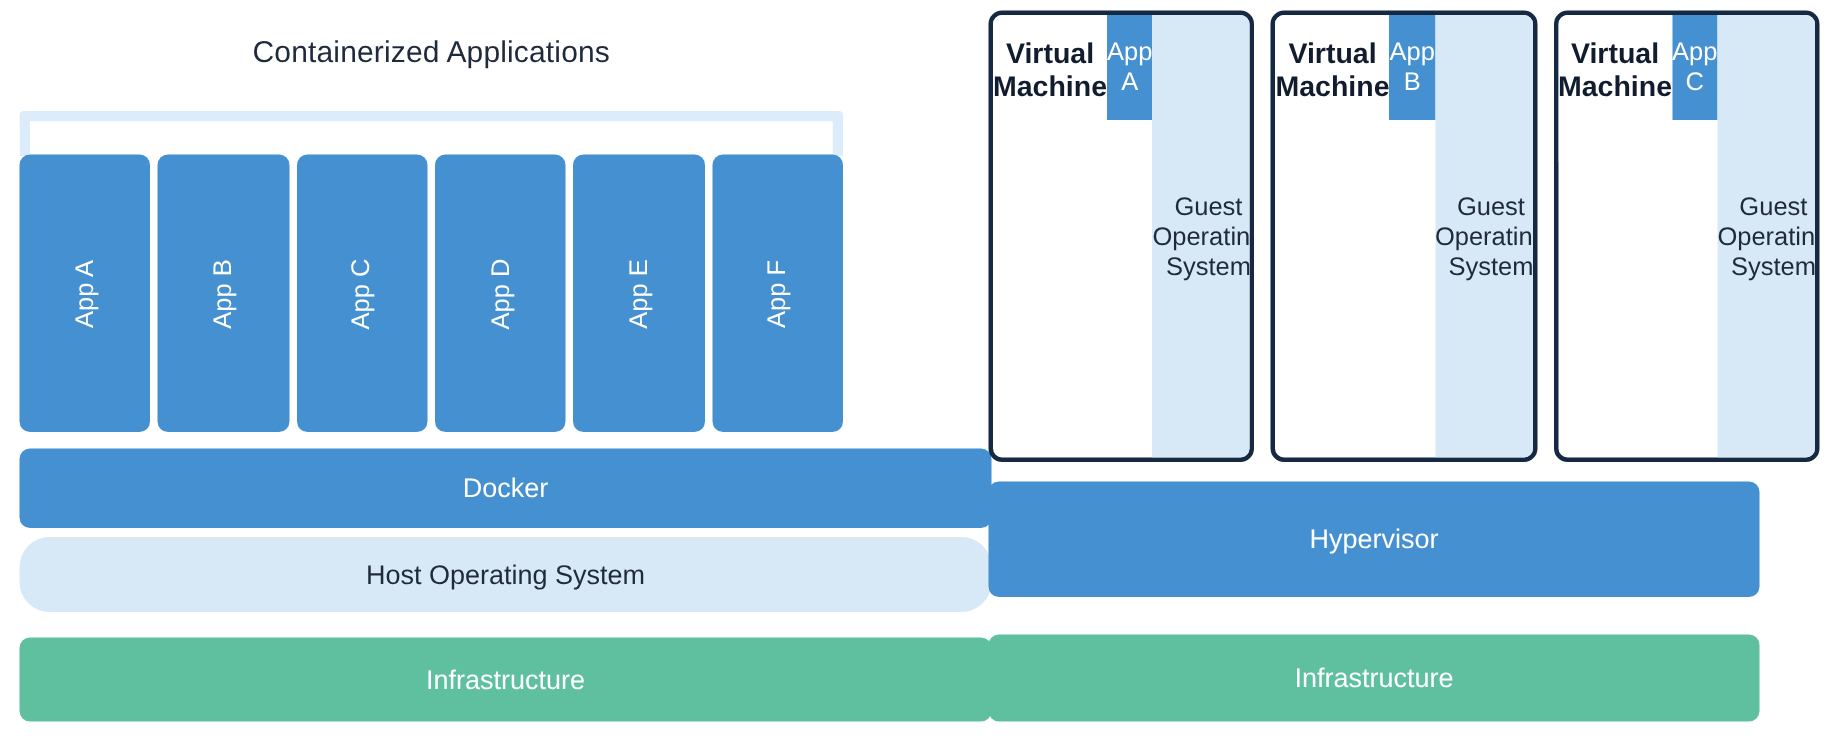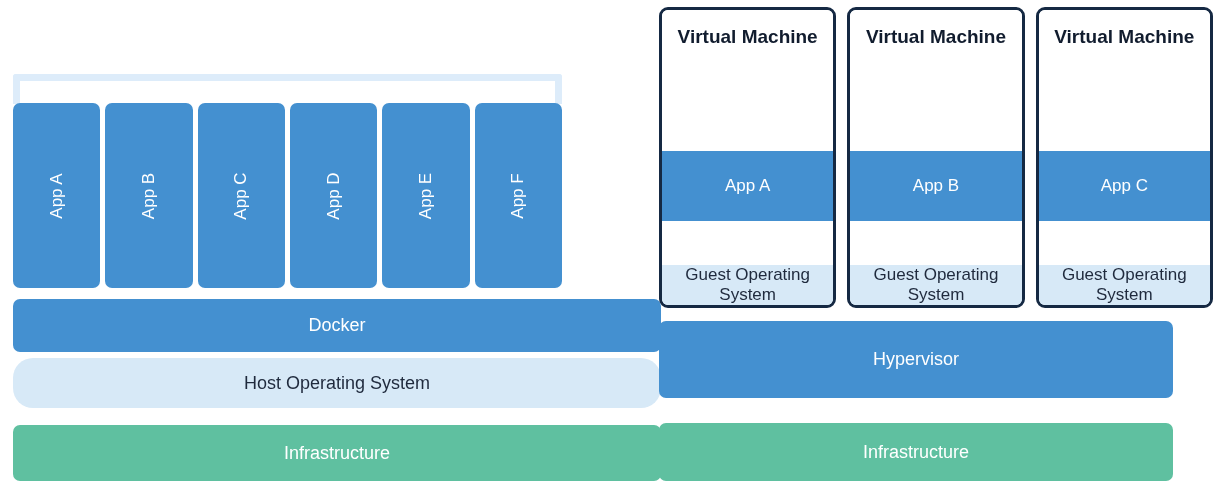--- a/index.html
+++ b/index.html
@@ -93,23 +93,22 @@
     left: 659px; top: 7px; width: 554px; height: 301px;
     display: flex;
     gap: 11px;
   }
   .vm-box {
     flex: 1 1 0;
     border: 3px solid #152943;
     border-radius: 9px;
     overflow: hidden;
     display: flex;
-    flex-direction: column;
+    flex-direction: row;
     background: #ffffff;
-    gap: 44px;
   }
   .vm-header {
     height: 98px;
     background: #ffffff;
     color: #111c2e;
     font-size: 19px;
     font-weight: bold;
     padding-top: 16px;
     box-sizing: border-box;
     align-items: flex-start;
@@ -144,20 +143,21 @@
     color: #ffffff;
   }
 </style>
 </head>
 <body>
 
 <div class="stage">
 
   <div class="abs" id="left-panel">
 
+    <div class="abs center" id="containerized-title">Containerized Applications</div>
 
     <div class="abs" id="container-bracket"></div>
 
     <div class="abs" id="app-row">
       <div class="app-box">
         <span class="app-box-label">App A</span>
       </div>
       <div class="app-box">
         <span class="app-box-label">App B</span>
       </div>

